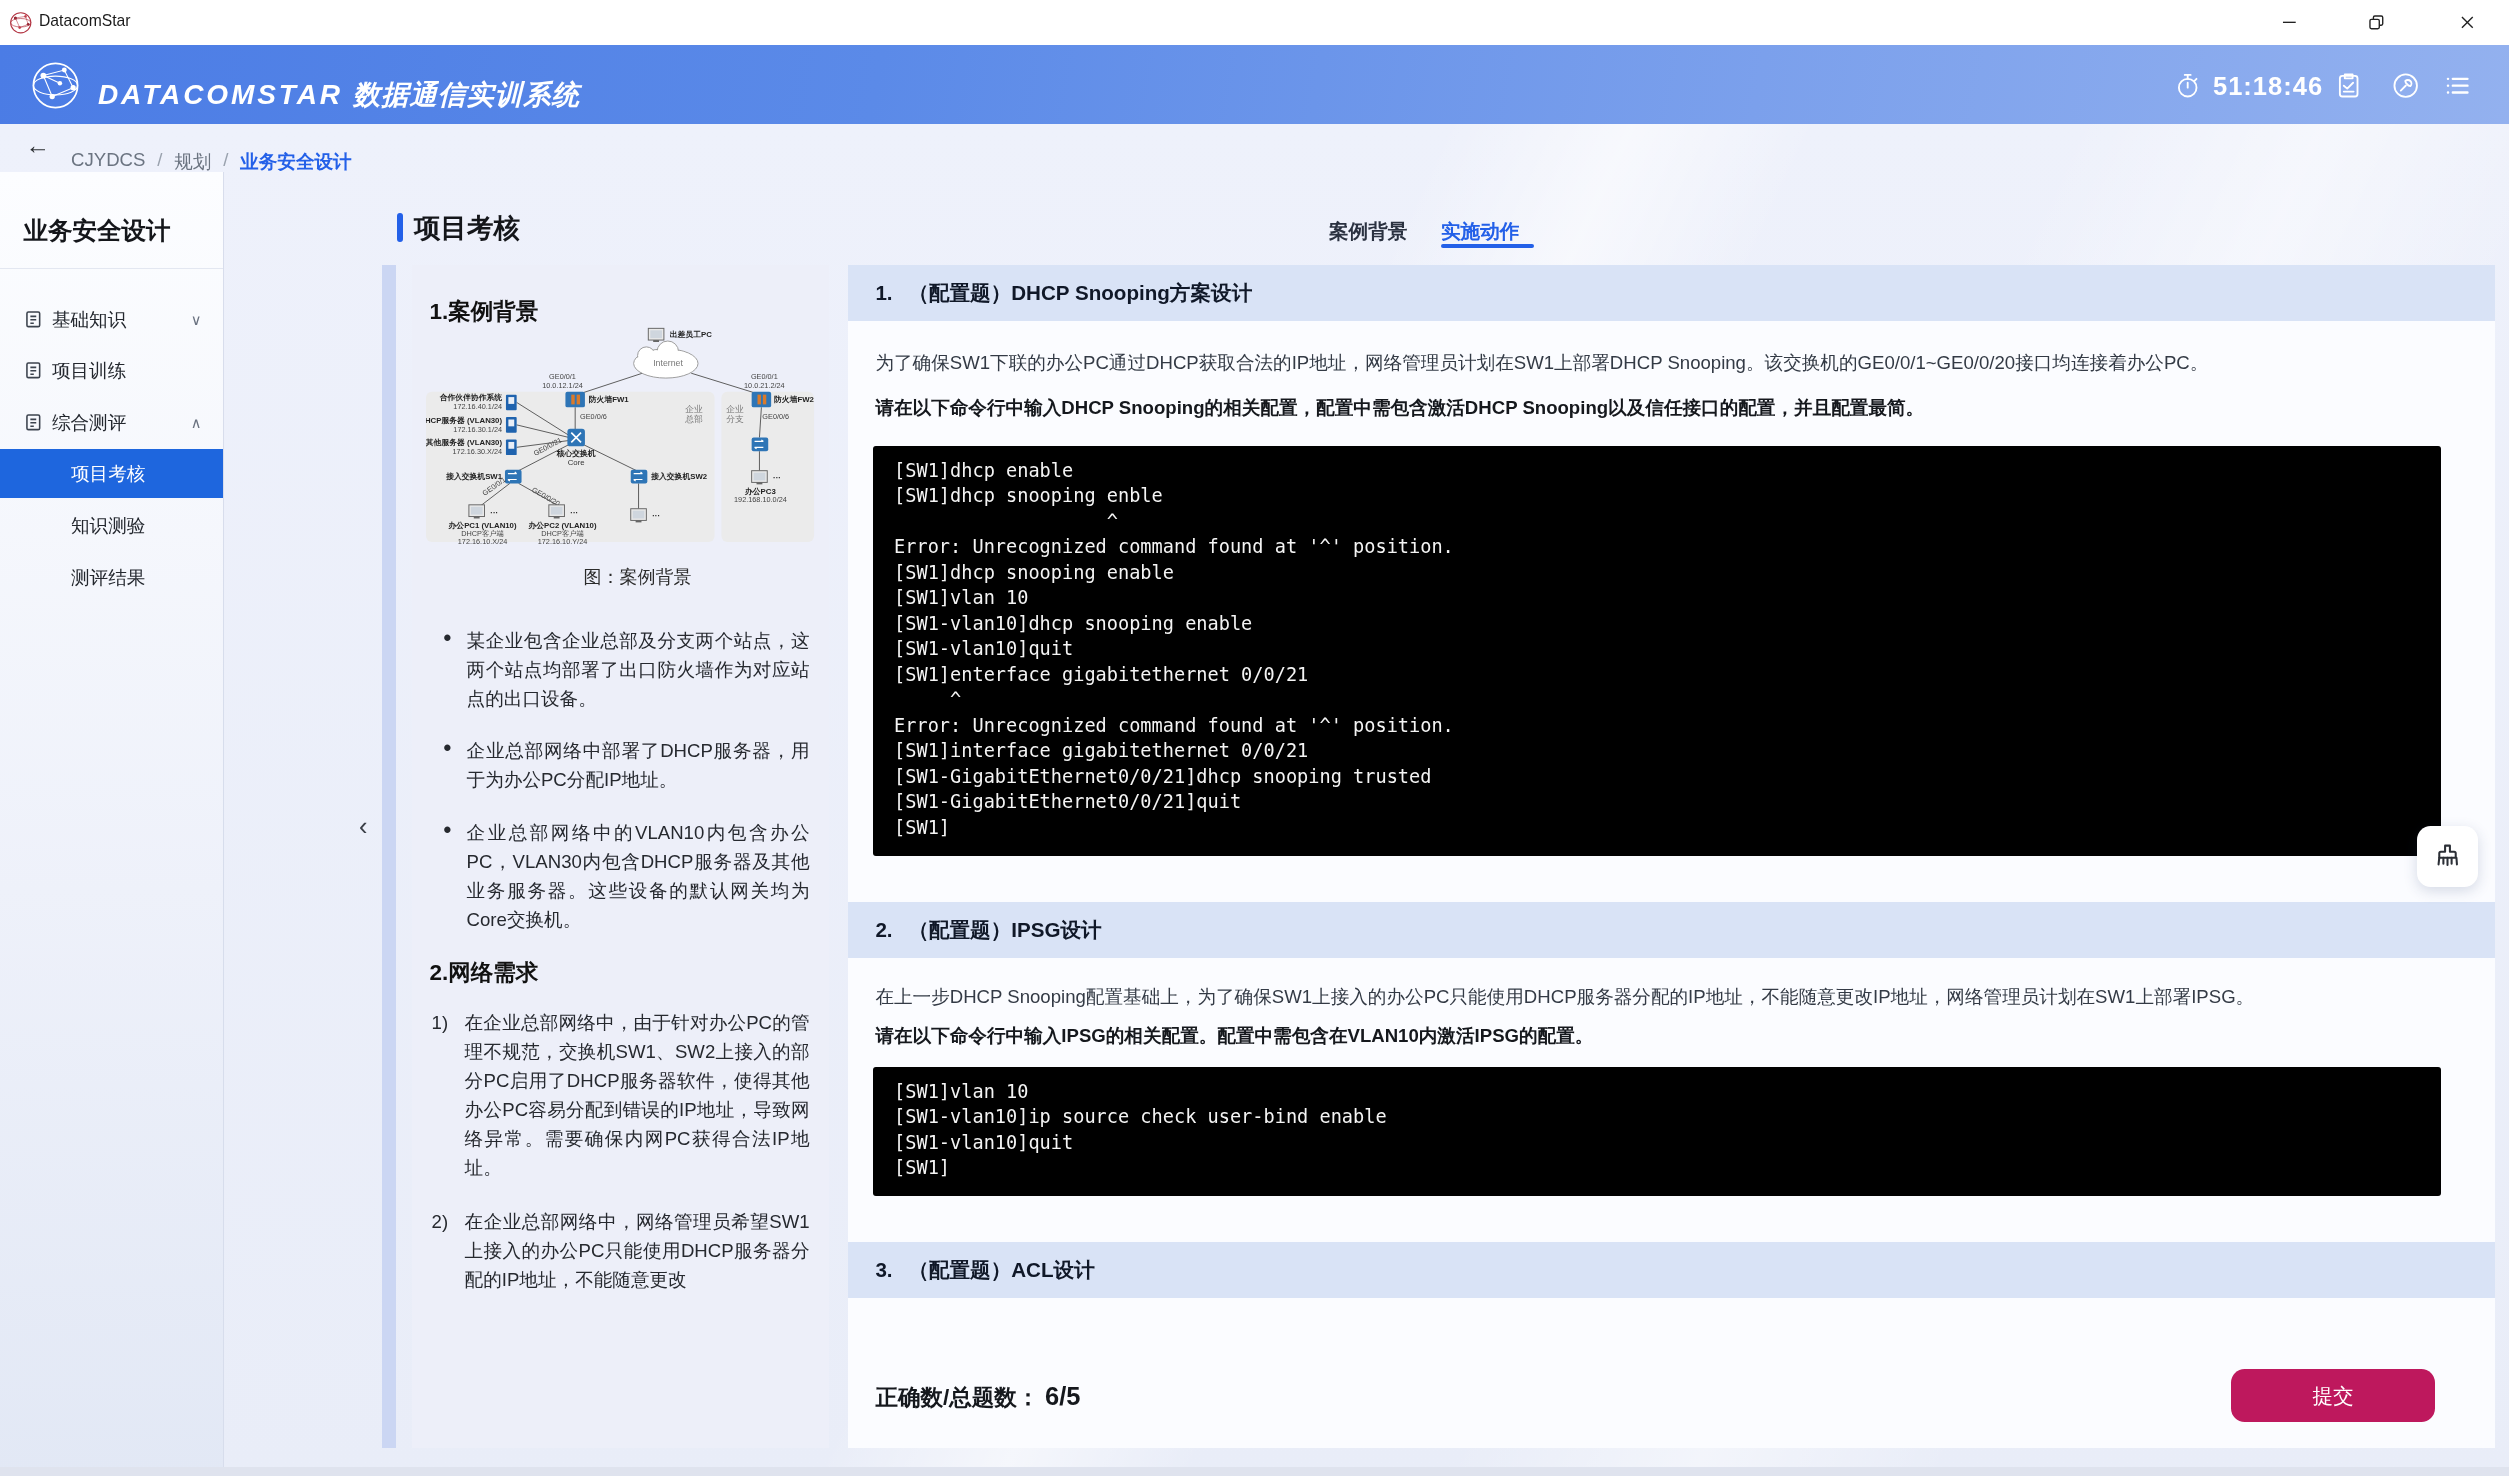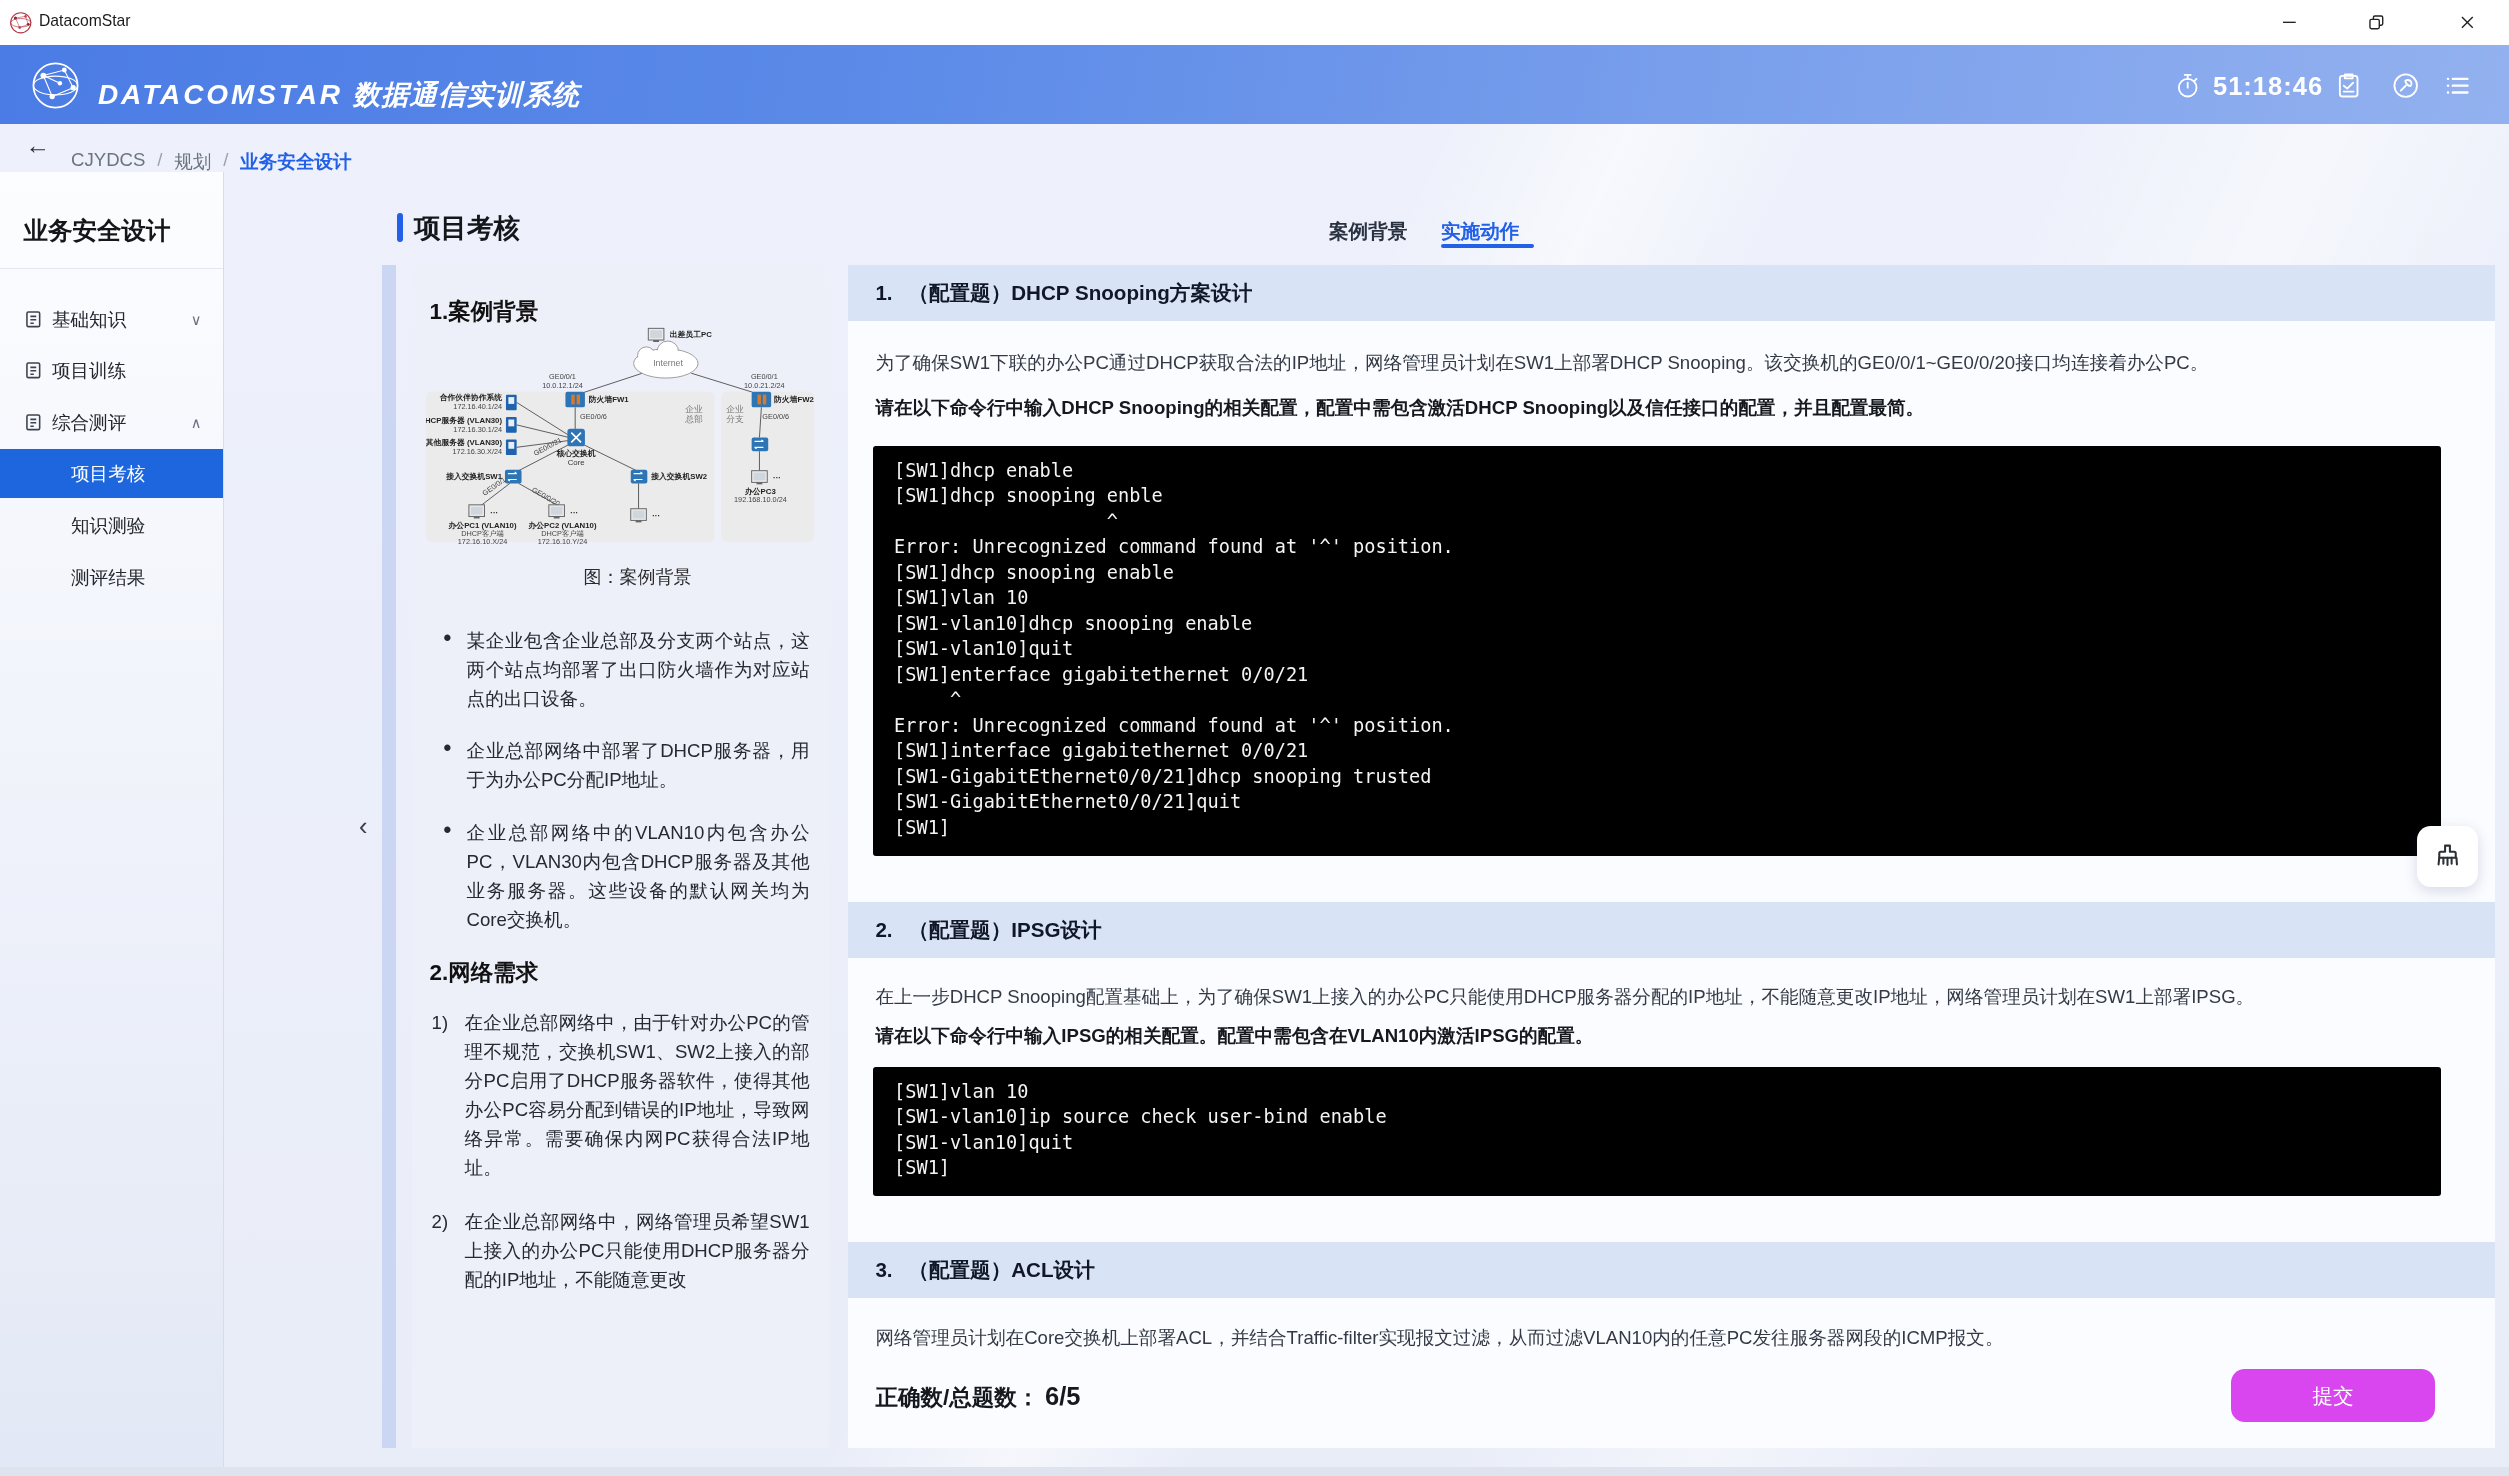--- a/index.html
+++ b/index.html
@@ -92,21 +92,21 @@
   .qband .qtitle { font-size:20.6px; font-weight:bold; color:#101828; }
   .qdesc { position:absolute; left:27.4px; width:1568px; font-size:18.6px; color:#333a45; line-height:27.4px; }
   .qbold { position:absolute; left:27.4px; width:1568px; font-size:18.6px; font-weight:bold; color:#15181d; line-height:27.4px; }
   .codeblock { position:absolute; left:24.5px; width:1568px; background:#000;
       color:#f4f4f4; font-family:"DejaVu Sans Mono","Liberation Mono",monospace;
       font-size:18.6px; line-height:25.5px; padding:11.8px 19.6px 15.7px 21.6px; white-space:pre;
       border-radius:2.9px; }
   .scorewrap { position:absolute; left:27.4px; top:1117px; font-size:22.5px; font-weight:bold; color:#15181d; }
   .scoreval { font-size:25.5px; margin-left:5.9px; }
   .submitbtn { position:absolute; left:1383px; top:1104px; width:204px; height:53px;
-      background:#d946ef; color:#fff; font-size:20.6px; border:none; border-radius:13.7px;
+      background:#be185d; color:#fff; font-size:20.6px; border:none; border-radius:13.7px;
       display:flex; align-items:center; justify-content:center; }
 
   
   .cleanbtn { left:2417px; top:826px; width:61px; height:61px; background:#fff; border-radius:13.7px;
       box-shadow:0 3.9px 13.7px rgba(40,60,110,.18); display:flex; align-items:center; justify-content:center; z-index:20; }
   .cleanbtn svg { width:29px; height:29px; stroke:#2b2f36; stroke-width:1.7; fill:none;
       stroke-linecap:round; stroke-linejoin:round; }
 
   
   .dg-t  { font-size:8px; fill:#333; font-family:"Liberation Sans",sans-serif; }
@@ -453,21 +453,20 @@
   <div class="qbold" style="top:757px">请在以下命令行中输入IPSG的相关配置。配置中需包含在VLAN10内激活IPSG的配置。</div>
   <pre class="codeblock" style="top:802px">[SW1]vlan 10
 [SW1-vlan10]ip source check user-bind enable
 [SW1-vlan10]quit
 [SW1]</pre>
 
   <div class="qband" style="top:977px">
     <span class="qno">3.</span>
     <span class="qtitle">（配置题）ACL设计</span>
   </div>
-  <div class="qdesc" style="top:1059px">网络管理员计划在Core交换机上部署ACL，并结合Traffic-filter实现报文过滤，从而过滤VLAN10内的任意PC发往服务器网段的ICMP报文。</div>
 
   <div class="scorewrap">
     <span>正确数/总题数：</span><span class="scoreval">6/5</span>
   </div>
   <button class="submitbtn">提交</button>
 </div>
 
 <div class="abs cleanbtn">
   <svg viewBox="0 0 24 24">
     <path d="M10 3h4v5h3.5a1.3 1.3 0 0 1 1.3 1.3V13H5.2V9.3A1.3 1.3 0 0 1 6.5 8H10V3z"></path>

